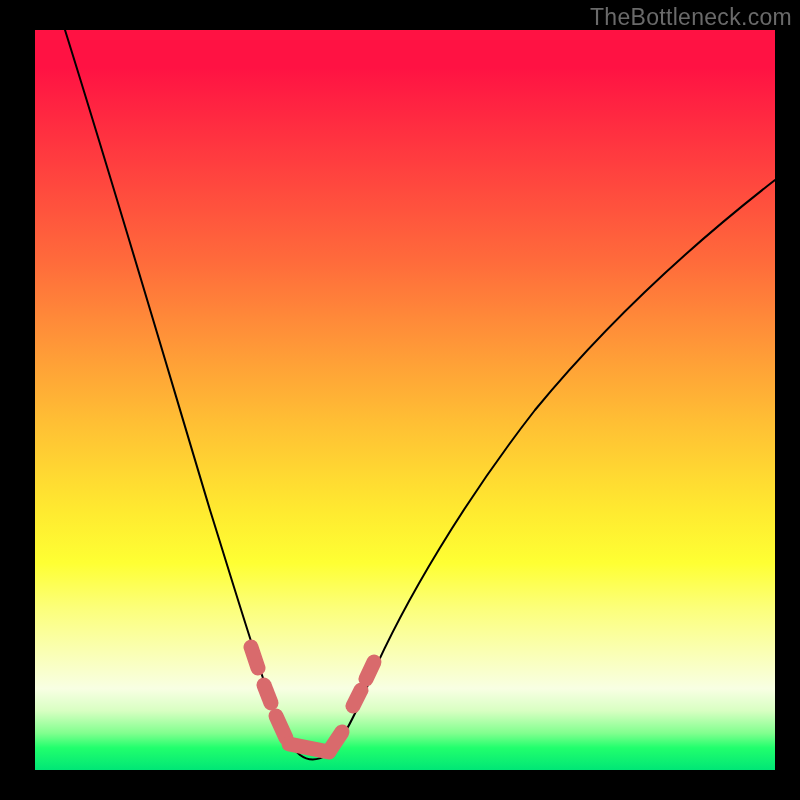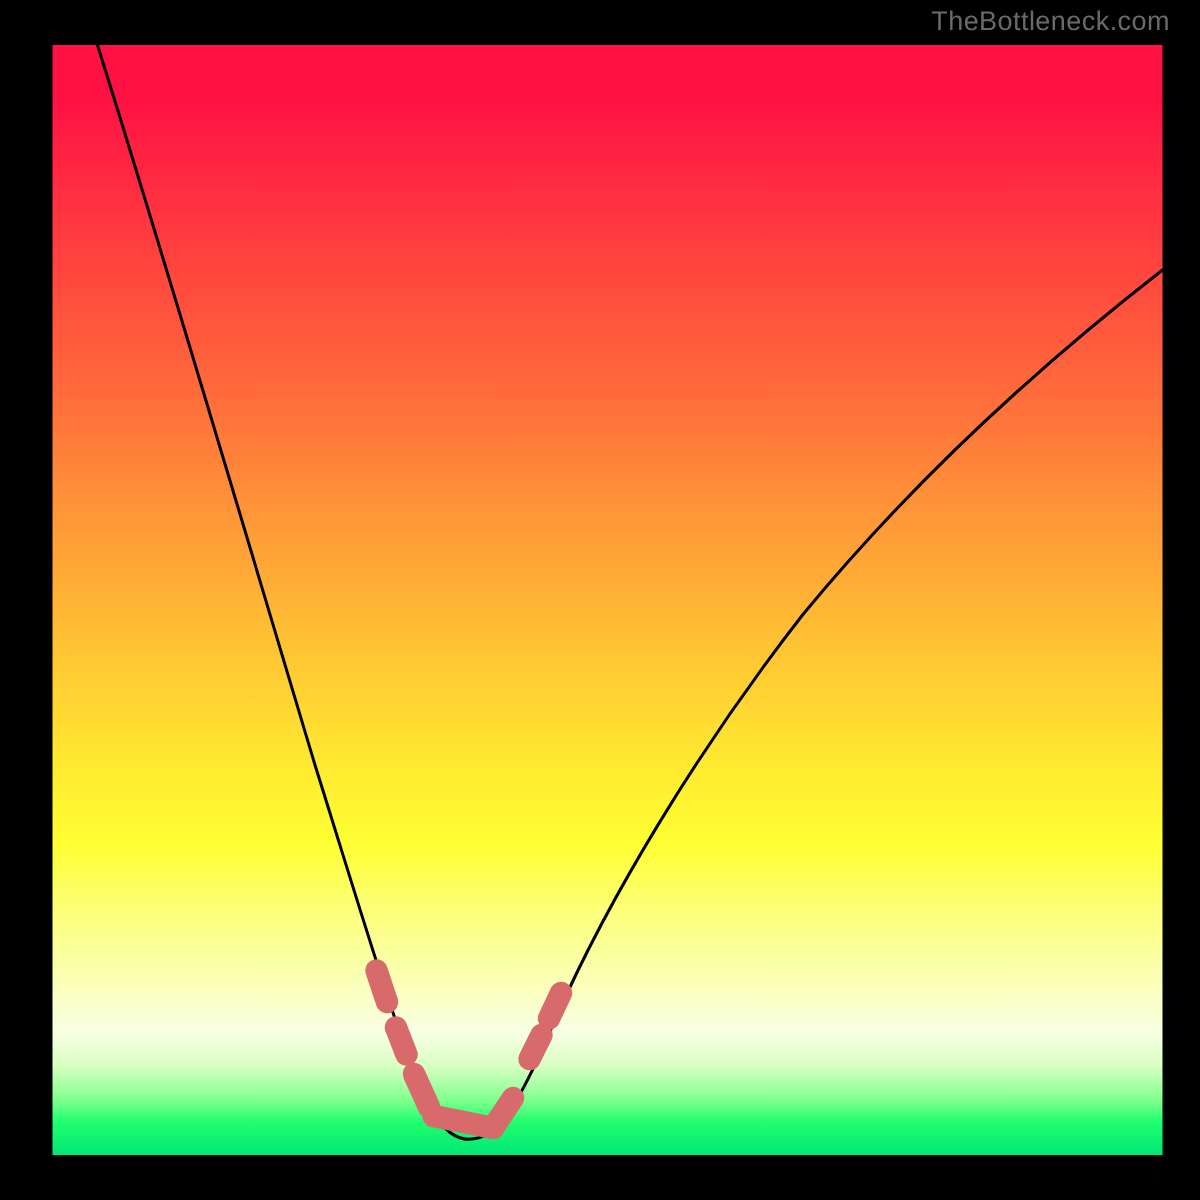--- a/index.html
+++ b/index.html
@@ -41,23 +41,23 @@
       #f8ffe3 89%,
       #d8ffc2 92%,
       #82ff8f 95%,
       #21ff6d 97%,
       #00e676 100%
     );
   }
   .watermark {
     position: absolute;
     top: 4px;
-    right: 20px;
+    right: 8px;
     color: #6a6a6a;
-    font-size: 18px;
+    font-size: 23px;
     font-weight: 500;
     letter-spacing: 0.3px;
   }
   svg.curve {
     position: absolute;
     left: 0;
     top: 0;
     width: 740px;
     height: 740px;
     overflow: visible;

